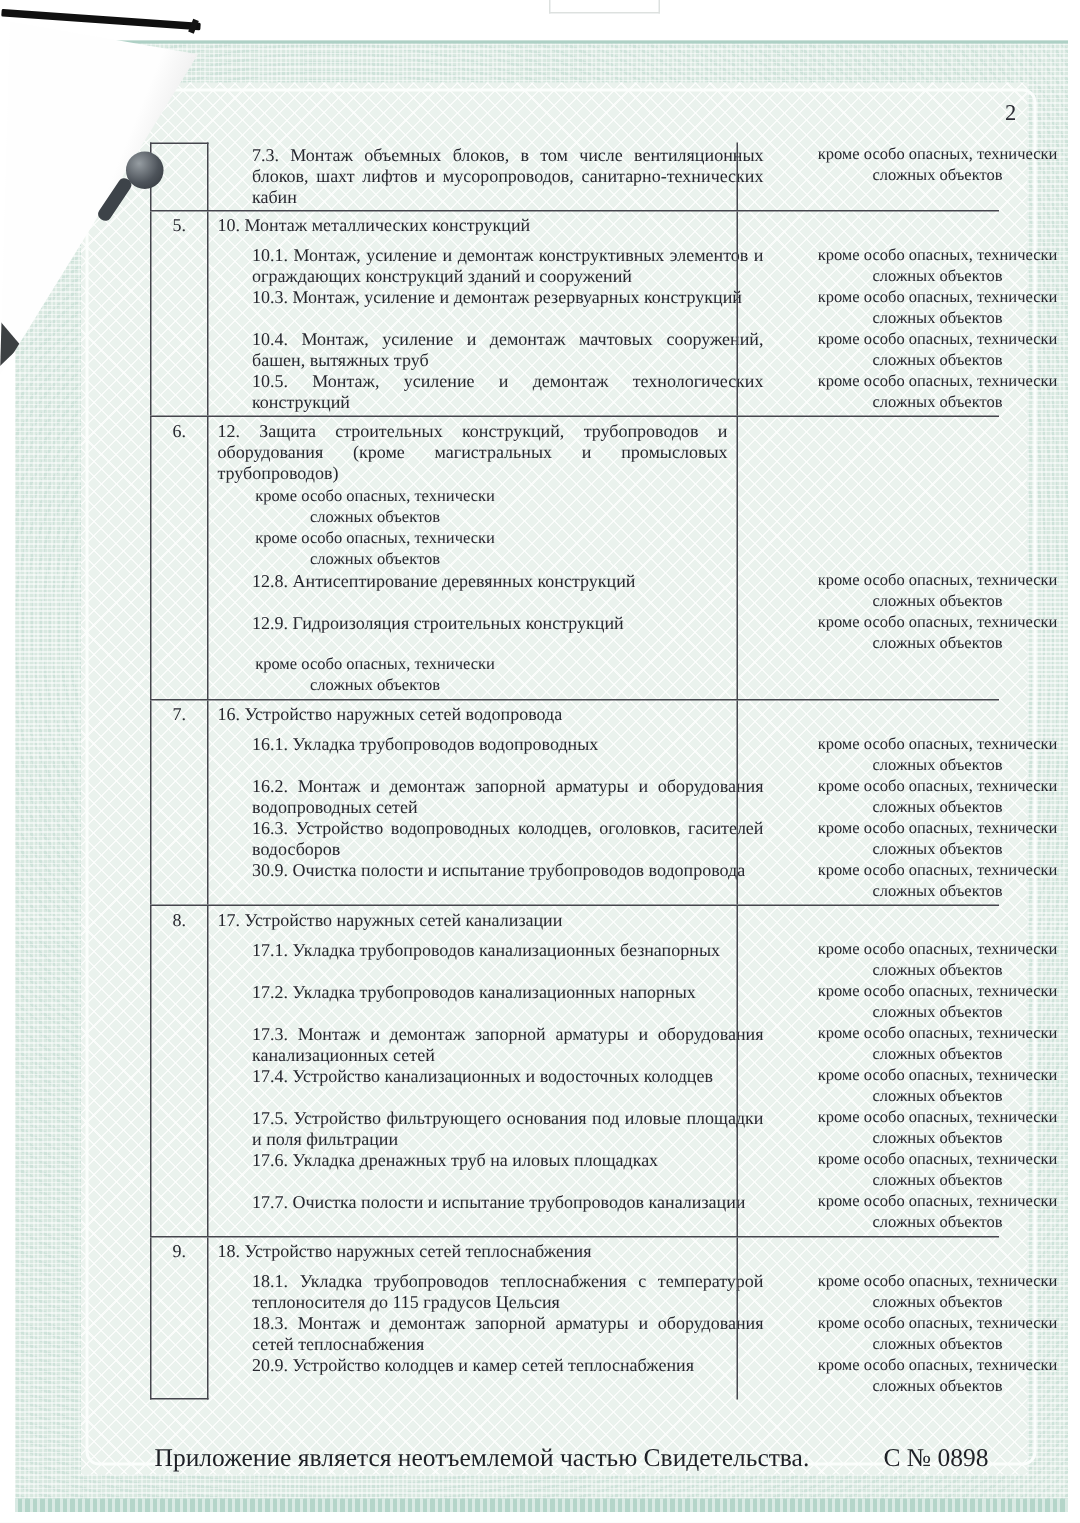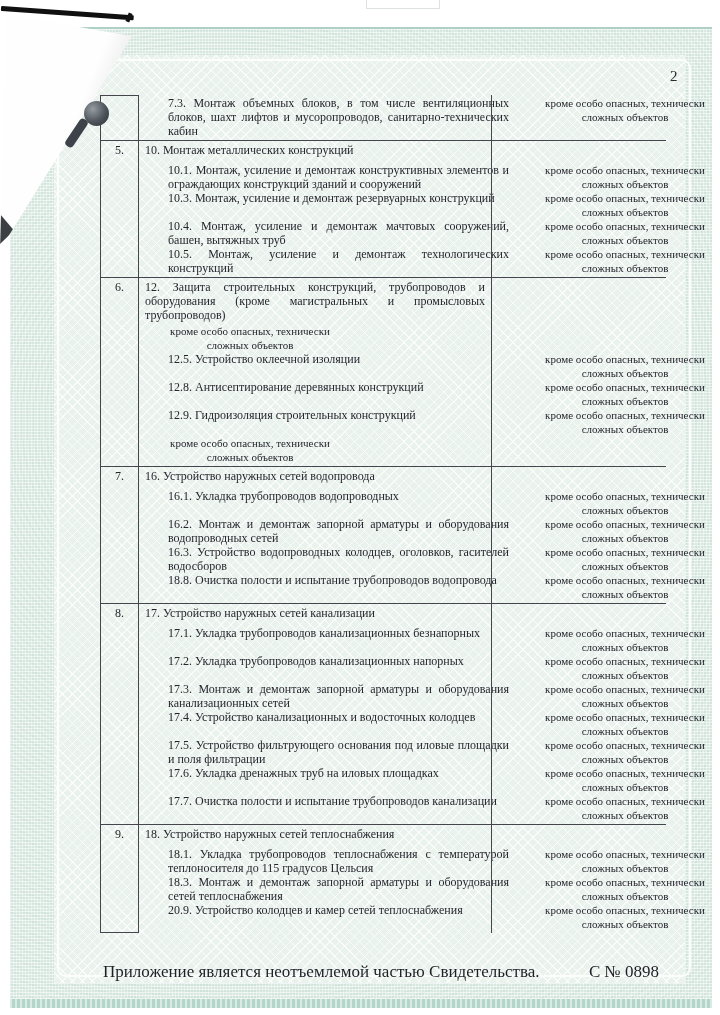--- a/index.html
+++ b/index.html
@@ -131,21 +131,20 @@
     <div class="sec-body">
       <div class="sec-header">
         <div class="title">12. Защита строительных конструкций, трубопроводов и оборудования (кроме магистральных и промысловых трубопроводов)</div>
       </div>
       <div>
   <div class="row">
     <div class="restr">кроме особо опасных, технически сложных объектов</div>
   </div>
 
   <div class="row">
-    <div class="desc">12.5. Устройство оклеечной изоляции</div>
     <div class="restr">кроме особо опасных, технически сложных объектов</div>
   </div>
 
   <div class="row">
     <div class="desc">12.8. Антисептирование деревянных конструкций</div>
     <div class="restr">кроме особо опасных, технически сложных объектов</div>
   </div>
 
   <div class="row">
     <div class="desc">12.9. Гидроизоляция строительных конструкций</div>
@@ -175,21 +174,21 @@
     <div class="desc">16.2. Монтаж и демонтаж запорной арматуры и оборудования водопроводных сетей</div>
     <div class="restr">кроме особо опасных, технически сложных объектов</div>
   </div>
 
   <div class="row">
     <div class="desc">16.3. Устройство водопроводных колодцев, оголовков, гасителей водосборов</div>
     <div class="restr">кроме особо опасных, технически сложных объектов</div>
   </div>
 
   <div class="row">
-    <div class="desc">18.8. Очистка полости и испытание трубопроводов водопровода</div>
+    <div class="desc">30.9. Очистка полости и испытание трубопроводов водопровода</div>
     <div class="restr">кроме особо опасных, технически сложных объектов</div>
   </div>
 </div>
     </div>
   </div>
 
   <div class="section">
     <div class="num-cell">8.</div>
     <div class="sec-body">
       <div class="sec-header">

